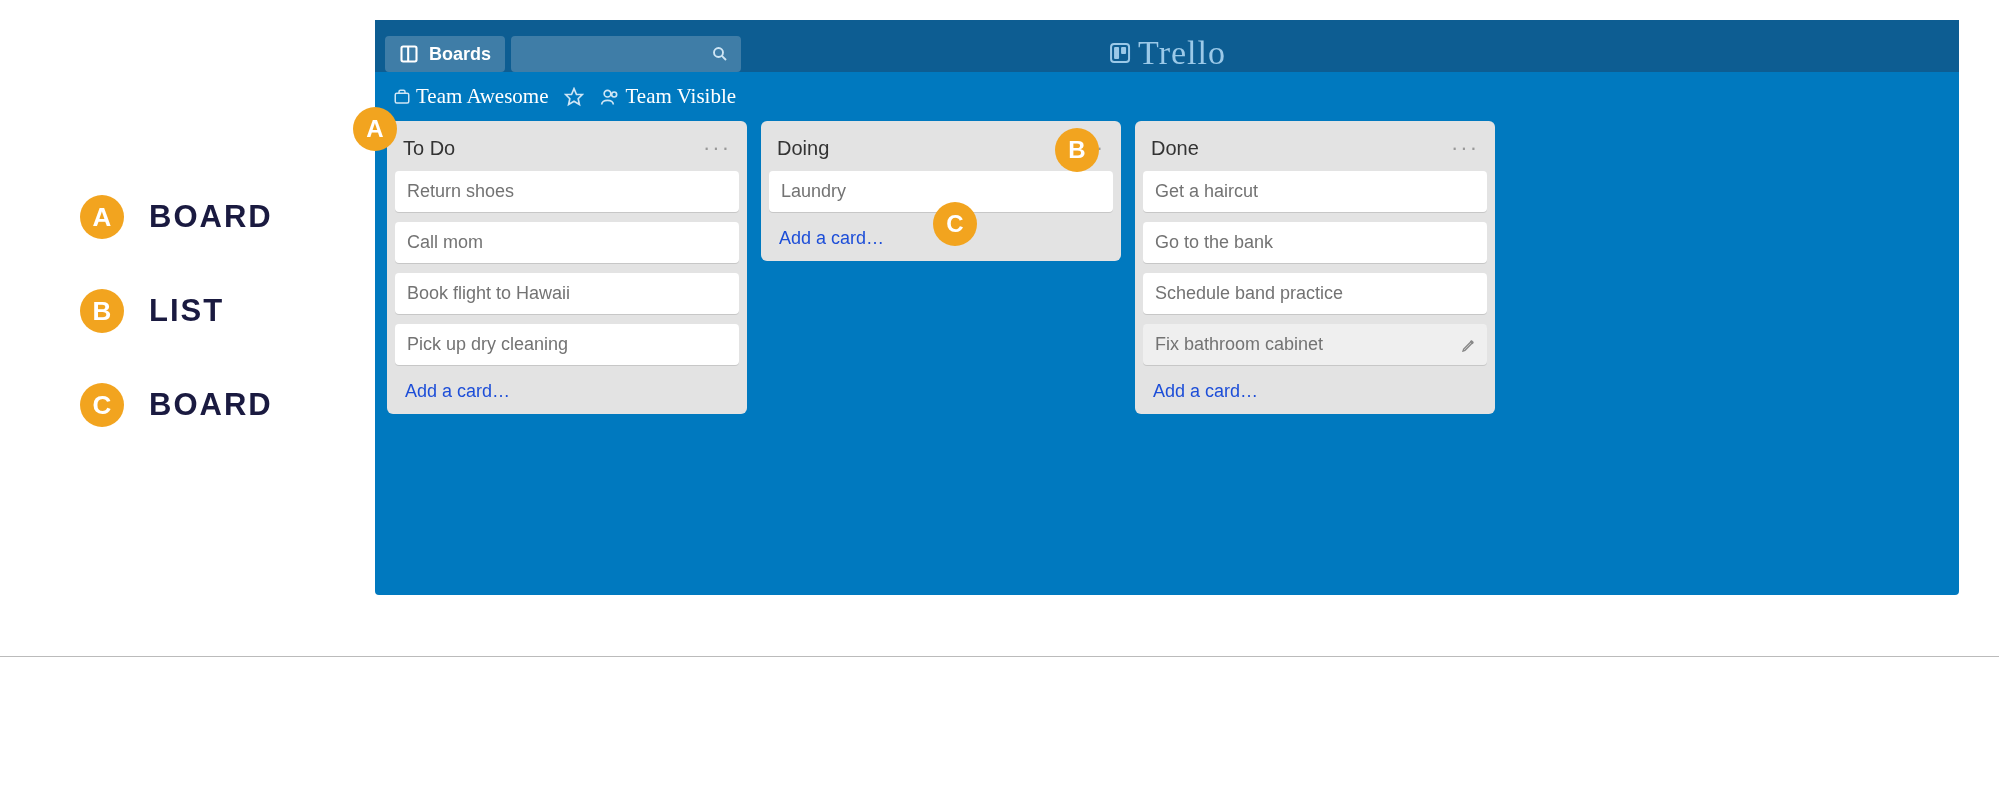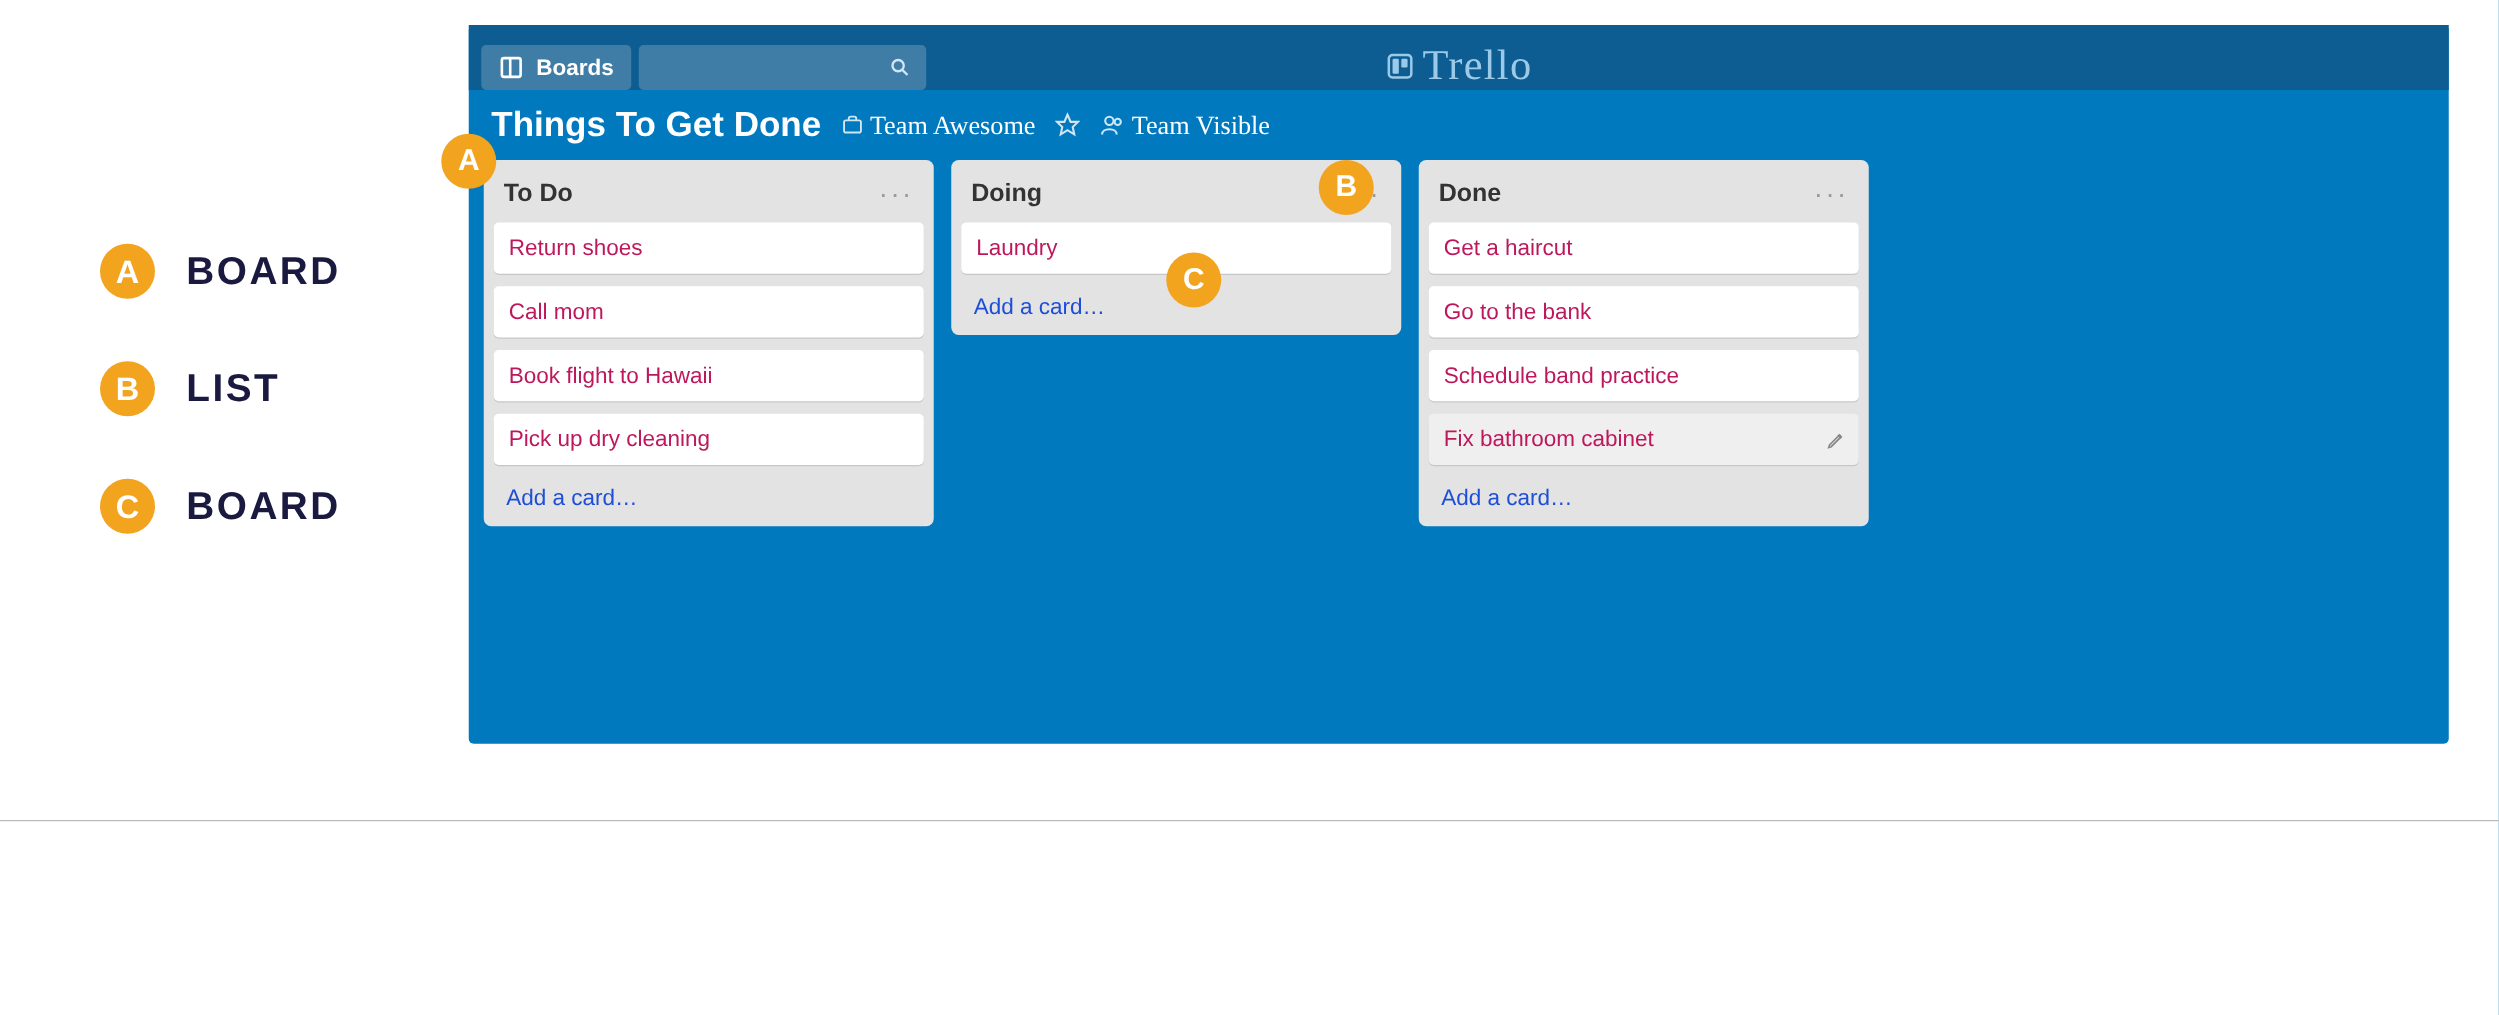--- a/index.html
+++ b/index.html
@@ -126,30 +126,30 @@
       width: 360px;
       background: #e3e3e3;
       border-radius: 6px;
       padding: 10px 8px 8px 8px;
     }
     .list-hdr {
       display: flex; align-items: center;
       justify-content: space-between;
       padding: 4px 8px 10px 8px;
     }
-    .list-title { font-weight: 700; font-size: 20px; color: #333; }
+    .list-title { font-weight: 400; font-size: 20px; color: #333; }
     .list-menu { color: #999; font-size: 22px; letter-spacing: 2px; cursor: pointer; }
     .card {
       background: #fff;
       border-radius: 4px;
       box-shadow: 0 1px 0 rgba(0,0,0,.12);
       padding: 10px 12px;
       margin-bottom: 10px;
       font-size: 18px;
-      color: #be185d;
+      color: #737373;
       cursor: pointer;
       position: relative;
     }
     .card-hover {
       background: #efefef;
     }
     .card-edit {
       position: absolute; right: 10px; top: 50%; transform: translateY(-50%);
       color: #888;
     }
@@ -218,21 +218,20 @@
               <rect x="3" y="3" width="18" height="18" rx="3"></rect>
               <rect x="6" y="6" width="5" height="12" rx="1" fill="#9bc9e8" stroke="none"></rect>
               <rect x="13" y="6" width="5" height="7" rx="1" fill="#9bc9e8" stroke="none"></rect>
             </svg>
           </span>
           <span>Trello</span>
         </div>
       </div>
 
       <div class="board-hdr">
-        <div class="board-title">Things To Get Done</div>
         <div class="meta">
           <span class="ico">
             <svg width="18" height="18" viewBox="0 0 24 24" fill="none" stroke="#cfe6f5" stroke-width="2">
               <rect x="3" y="7" width="18" height="13" rx="2"></rect>
               <path d="M8 7V5a2 2 0 0 1 2-2h4a2 2 0 0 1 2 2v2"></path>
             </svg>
           </span>
           <span>Team Awesome</span>
         </div>
         <div class="meta">

